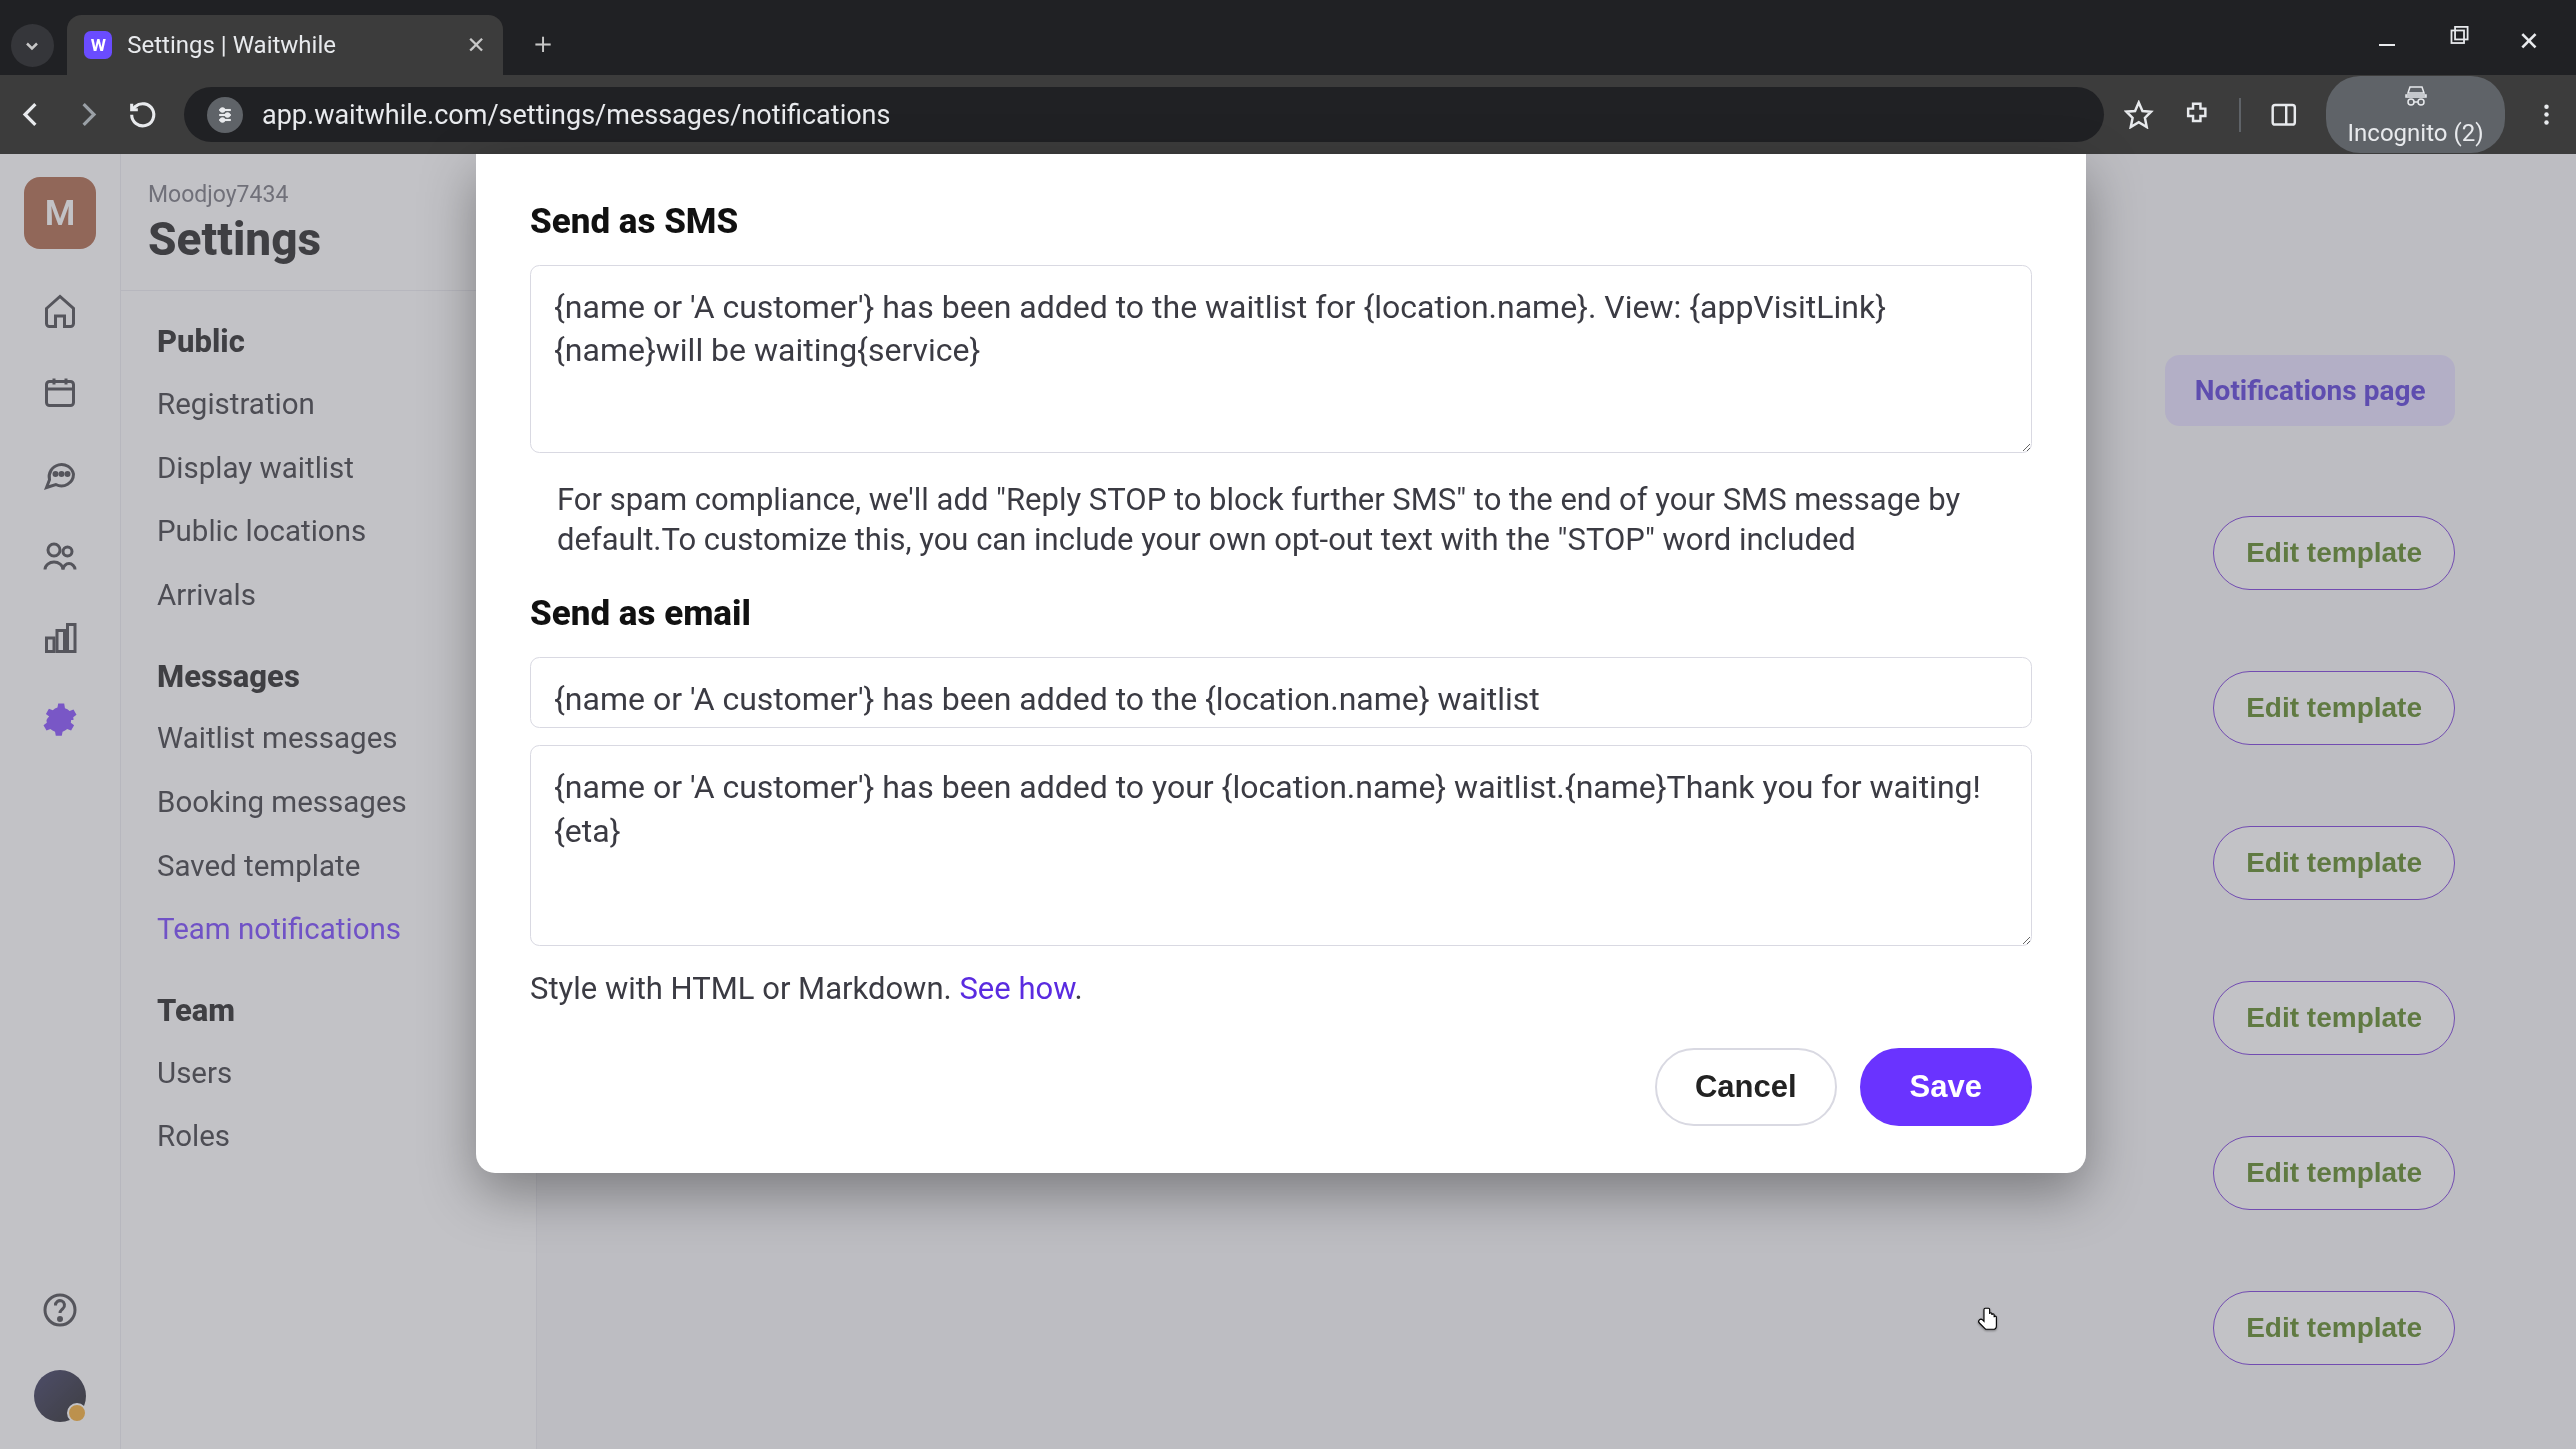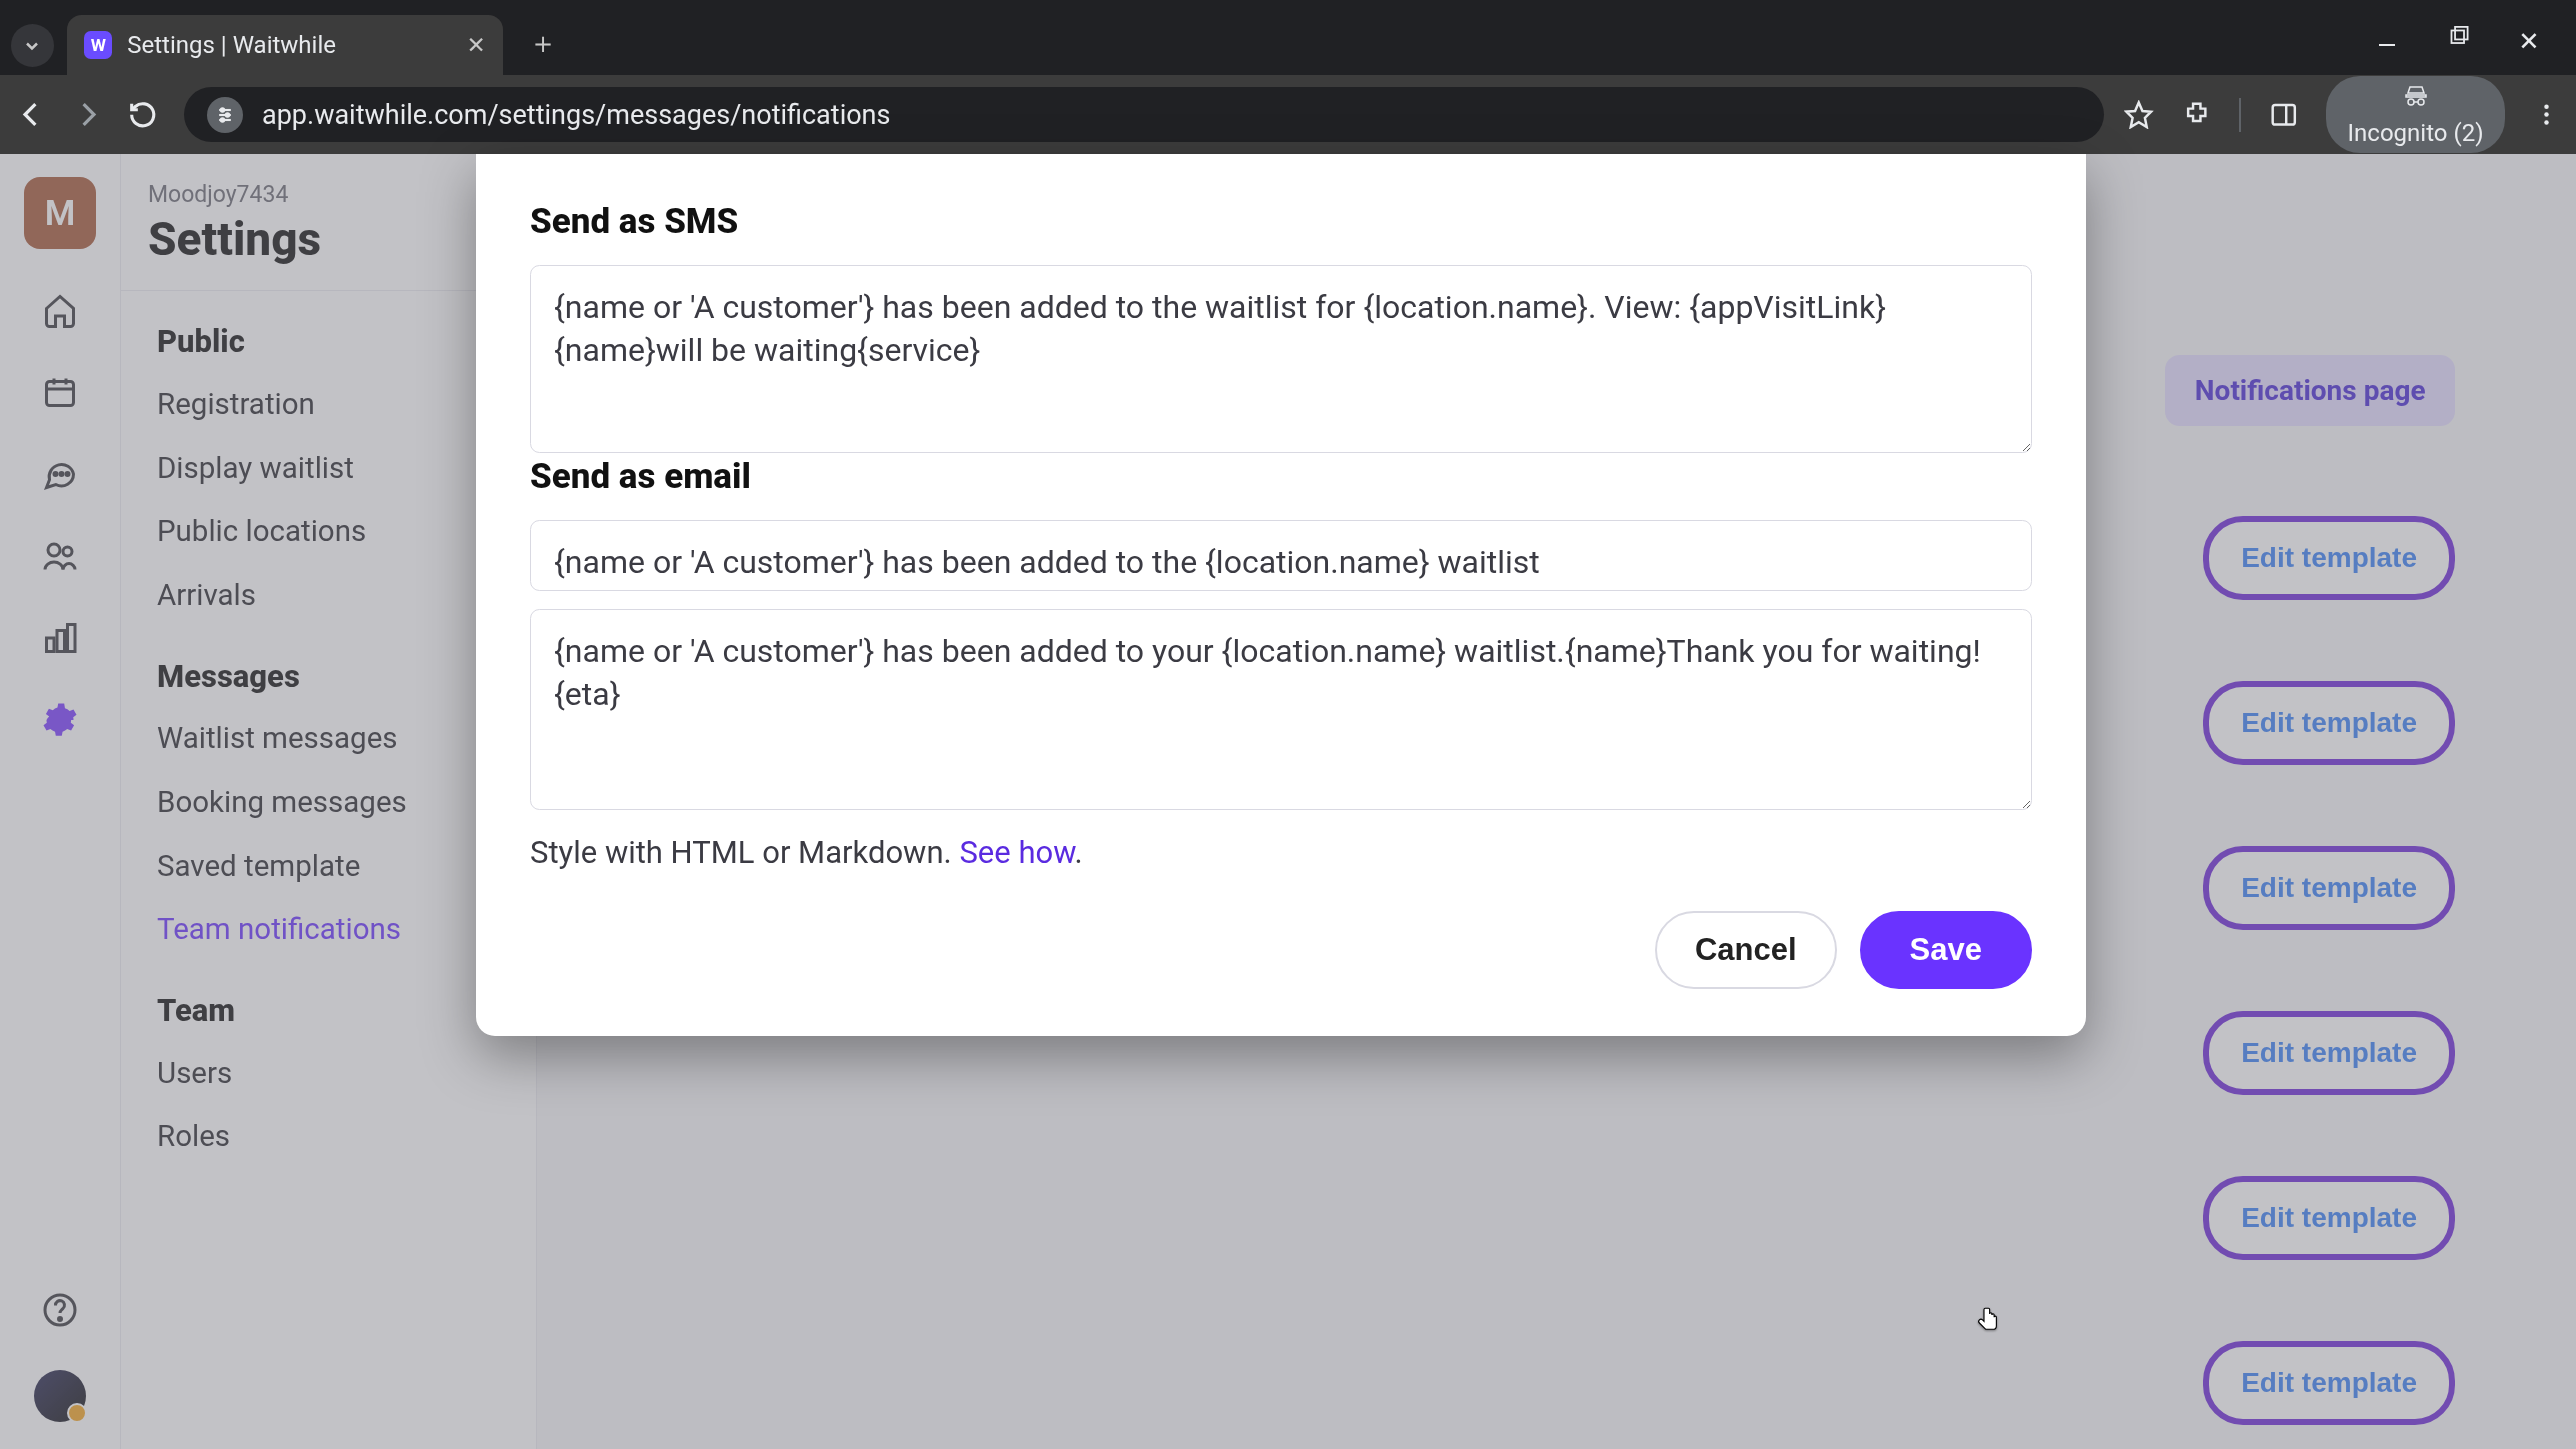--- a/index.html
+++ b/index.html
@@ -41,21 +41,21 @@
   .sp-org{ color:#6b6b74; font-size:23px; margin-bottom:4px;}
   .sp-title{ font-size:46px; font-weight:800; color:#111;}
   .sp-divider{ height:1.3px; background:#ececf0; margin:4px 0 20px 0;}
   .sp-group-title{ font-size:31px; font-weight:800; color:#111; padding:12px 36px;}
   .sp-item{ font-size:29.5px; color:#2a2a30; padding:14.8px 36px; cursor:pointer;}
   .sp-item.active{ color:#6a33ff;}
 
   .main{ flex:1; position:relative; z-index:1; padding:27px 40px;}
   .notif-pill{ position:absolute; right:121px; top:201px; background:#e3dcff; color:#4a2bd6; font-size:28px; font-weight:700; padding:19px 29.5px; border-radius:14.8px;}
   .edit-col{ position:absolute; right:121px; top:362px; display:flex; flex-direction:column; gap:81px;}
-  .edit-btn{ border:6px solid #6d28d9; background:#fff; color:#3b82f6; font-size:28px; font-weight:800; padding:20px 32px; border-radius:40px;}
+  .edit-btn{ border:1px solid #6d28d9; background:#fff; color:#4d7c0f; font-size:28px; font-weight:800; padding:20px 32px; border-radius:40px;}
 
   
   .modal{ position:absolute; z-index:10; background:#fff; border-radius:0 0 19px 19px; box-shadow:0 20px 54px rgba(0,0,0,0.35); left:476px; top:0; width:1610px; padding:47px 54px 47px 54px;}
   .m-h{ font-size:35px; font-weight:800; color:#111; margin-bottom:23px;}
   .ta{ width:100%; border:1.3px solid #d9d9e2; border-radius:9.4px; padding:20px 23px; font-size:32px; color:#3b3b43; line-height:1.35; resize:vertical; font-family:inherit;}
   .ta.sms{ height:188px;}
   .ta.subject{ height:71px; resize:none; overflow:hidden;}
   .ta.body{ height:201px;}
   .helper{ font-size:31px; color:#3b3b43; line-height:1.3; margin:24px 0 32px 27px;}
   .link{ color:#5a2be0;}
@@ -256,20 +256,21 @@
       <button class="edit-btn">Edit template</button>
       <button class="edit-btn">Edit template</button>
       <button class="edit-btn">Edit template</button>
       <button class="edit-btn">Edit template</button>
     </div>
   </div>
 
   <div class="modal">
     <div class="m-h">Send as SMS</div>
     <textarea class="ta sms" style="">{name or 'A customer'} has been added to the waitlist for {location.name}. View: {appVisitLink}{name}will be waiting{service}</textarea>
+    <div class="helper">For spam compliance, we'll add "Reply STOP to block further SMS" to the end of your SMS message by default.To customize this, you can include your own opt-out text with the "STOP" word included</div>
 
     <div class="m-h">Send as email</div>
     <textarea class="ta subject" style="">{name or 'A customer'} has been added to the {location.name} waitlist</textarea>
     <div style="height:14.8px"></div>
     <textarea class="ta body" style="">{name or 'A customer'} has been added to your {location.name} waitlist.{name}Thank you for waiting! {eta}</textarea>
 
     <div class="helper" style="margin-left:0; margin-top:20px; margin-bottom:0;">
       <span>Style with HTML or Markdown. </span><a class="link">See how</a><span>.</span>
     </div>
 

